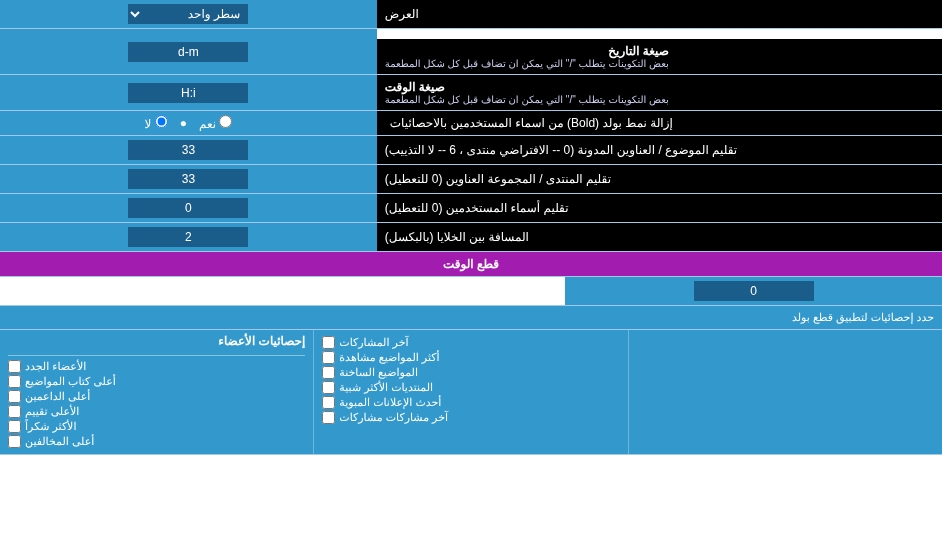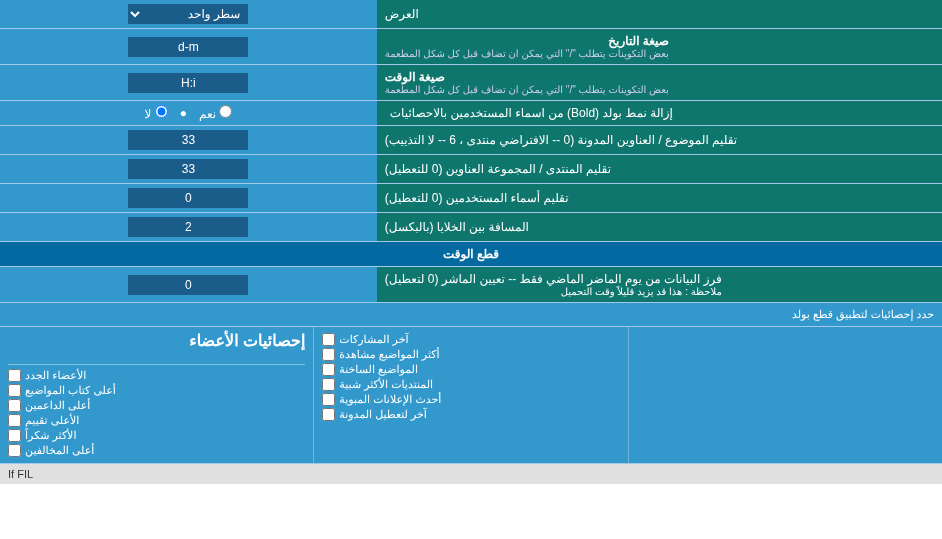--- a/index.html
+++ b/index.html
@@ -8,21 +8,21 @@
       font-family: Arial, Tahoma, sans-serif;
       font-size: 12px;
       direction: rtl;
       background: #fff;
     }
     .row {
       display: flex;
       border-bottom: 1px solid #a0c8e8;
     }
     .label-cell {
-      background: #0f766e;
+      background: #000000;
       color: #fff;
       padding: 5px 8px;
       text-align: right;
       display: flex;
       align-items: center;
       justify-content: flex-end;
     }
     .input-cell {
       background: #3399cc;
       padding: 4px 6px;
@@ -33,21 +33,21 @@
     .input-field {
       background: #1a5c8a;
       color: #fff;
       border: none;
       padding: 3px 6px;
       font-size: 12px;
       text-align: center;
       width: 100%;
     }
     .section-header {
-      background: #0369a1;
+      background: #a21caf;
       color: #fff;
       font-weight: bold;
       padding: 5px 8px;
       text-align: center;
       border-bottom: 1px solid #a0c8e8;
       margin-left: 40px;
     }
     .radio-cell {
       background: #3399cc;
       padding: 4px 8px;
@@ -80,24 +80,24 @@
       color: #fff;
       font-size: 11px;
       justify-content: flex-end;
     }
     .checkbox-row input[type="checkbox"] {
       margin: 0;
     }
     .col-header {
       color: #fff;
       font-weight: bold;
-      font-size: 16px;
+      font-size: 12px;
       text-align: right;
       margin-bottom: 4px;
-      padding-bottom: 14px;
+      padding-bottom: 7px;
       border-bottom: 1px solid rgba(255,255,255,0.4);
     }
     .limit-row {
       background: #3399cc;
       padding: 5px 8px;
       color: #fff;
       font-size: 11px;
       text-align: right;
       border-bottom: 1px solid #a0c8e8;
     }
@@ -119,21 +119,21 @@
       <span>العرض</span>
     </div>
     <div class="input-cell" style="width:40%;">
       <select class="dropdown-field" style="min-width:120px;">
         <option>سطر واحد</option>
       </select>
     </div>
   </div>
 
   <div class="row full-row">
-    <div class="label-cell" style="width:60%;">
+    <div class="label-cell" style="width:60%;margin-top:10px;">
       <div style="text-align:right;">
         <div style="font-weight:bold;">صيغة التاريخ</div>
         <div style="font-size:10px; color:#cce;">بعض التكوينات يتطلب "/" التي يمكن ان تضاف قبل كل شكل المطعمة</div>
       </div>
     </div>
     <div class="input-cell" style="width:40%;">
       <input type="text" class="input-field" style="width: 120px;" value="d-m">
     </div>
   </div>
 
@@ -190,26 +190,20 @@
     <div class="input-cell" style="width:40%;">
       <input type="text" class="input-field" style="width: 120px;" value="2">
     </div>
   </div>
 
   <div class="section-header full-row">
     <span>قطع الوقت</span>
   </div>
 
   <div class="row full-row">
-    <div class="label-cell" style="width:60%;">
-      <div style="text-align:right;">
-        <div>فرز البيانات من يوم الماضر الماضي فقط -- تعيين الماشر (0 لتعطيل)</div>
-        <div style="font-size:10px;">ملاحظة : هذا قد يزيد قليلاً وقت التحميل</div>
-      </div>
-    </div>
     <div class="input-cell" style="width:40%;">
       <input type="text" class="input-field" style="width: 120px;" value="0">
     </div>
   </div>
 
   <div class="limit-row full-row">
     <span>حدد إحصائيات لتطبيق قطع بولد</span>
   </div>
 
   <div class="checkboxes-container full-row">
@@ -231,21 +225,21 @@
       </div>
       <div class="checkbox-row">
         <span>المنتديات الأكثر شبية</span>
         <input type="checkbox" style="">
       </div>
       <div class="checkbox-row">
         <span>أحدث الإعلانات المبوية</span>
         <input type="checkbox" style="">
       </div>
       <div class="checkbox-row">
-        <span>آخر لتعطيل المدونة</span>
+        <span>آخر مشاركات مشاركات</span>
         <input type="checkbox" style="">
       </div>
     </div>
 
     <div class="checkbox-col" style="flex:1;">
       <div class="col-header">إحصائيات الأعضاء</div>
       <div class="checkbox-row">
         <span>الأعضاء الجدد</span>
         <input type="checkbox" style="">
       </div>
@@ -265,17 +259,14 @@
         <span>الأكثر شكراً</span>
         <input type="checkbox" style="">
       </div>
       <div class="checkbox-row">
         <span>أعلى المخالفين</span>
         <input type="checkbox" style="">
       </div>
     </div>
   </div>
 
-  <div style="padding:4px 8px; background:#e0e0e0; color:#333; font-size:11px; text-align:left;">
-    <span>If FIL</span>
-  </div>
 
 </div>
 
 </body></html>

